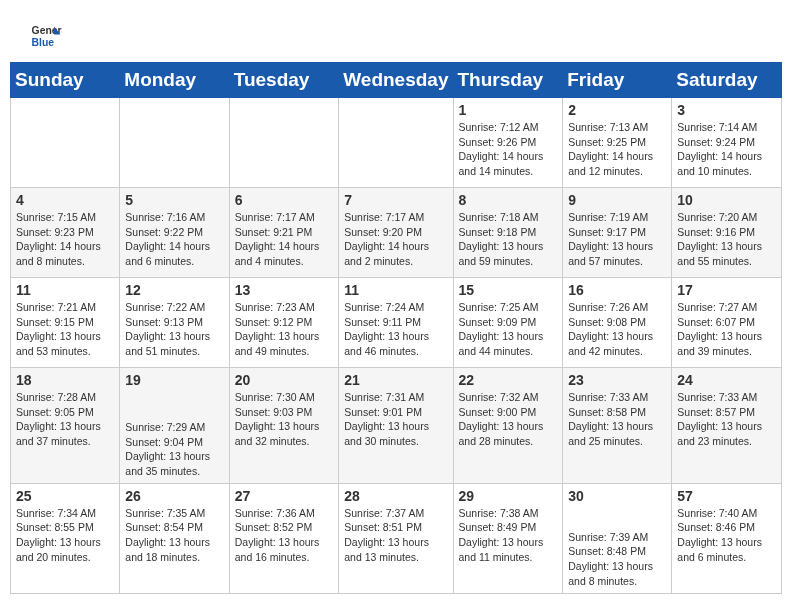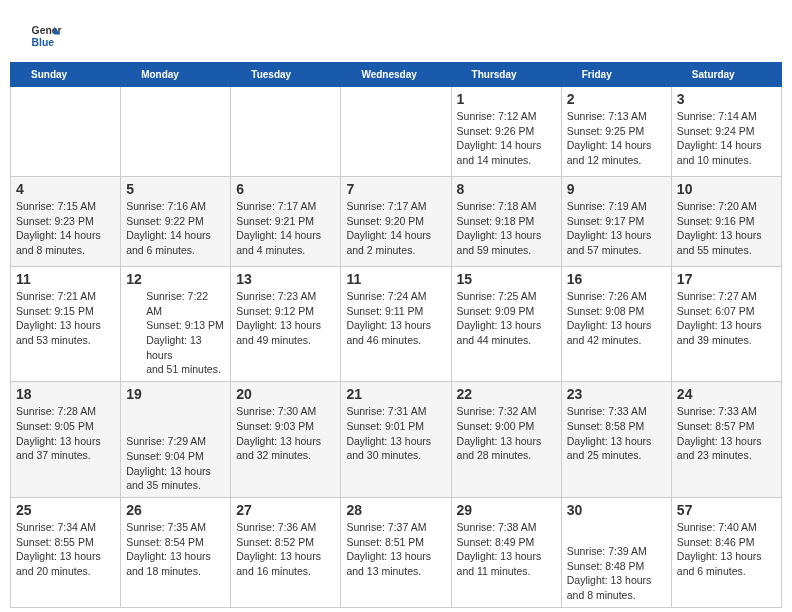--- a/index.html
+++ b/index.html
@@ -12,22 +12,22 @@
     
     .title-area { text-align: right; }
     .month-title { font-size: 36px; color: #333; font-weight: normal; }
     .location { font-size: 16px; color: #555; margin-top: 2px; }
     
     .calendar { width: 100%; border-collapse: collapse; margin: 0 0 0 0; }
     
     .calendar th {
       background: #1a5aad;
       color: white;
-      padding: 6px 20px;
-      font-size: 10px;
+      padding: 6px 4px;
+      font-size: 19px;
       font-weight: bold;
       border: 1px solid #1a5aad;
       text-align: left;
     }
     
     .calendar td {
       border: 1px solid #ccc;
       vertical-align: top;
       padding: 4px 5px;
       width: calc(100%/7);
@@ -170,21 +170,21 @@
         <tr>
           <td>
             <span class="day-num">11</span>
             <div class="day-info" style="white-space: pre-line;">Sunrise: 7:21 AM
 Sunset: 9:15 PM
 Daylight: 13 hours
 and 53 minutes.</div>
           </td>
           <td>
             <span class="day-num">12</span>
-            <div class="day-info" style="white-space: pre-line; margin-left: 20px;">Sunrise: 7:22 AM
+            <div class="day-info" style="white-space: pre-line;">Sunrise: 7:22 AM
 Sunset: 9:13 PM
 Daylight: 13 hours
 and 51 minutes.</div>
           </td>
           <td>
             <span class="day-num">13</span>
             <div class="day-info" style="white-space: pre-line;">Sunrise: 7:23 AM
 Sunset: 9:12 PM
 Daylight: 13 hours
 and 49 minutes.</div>

